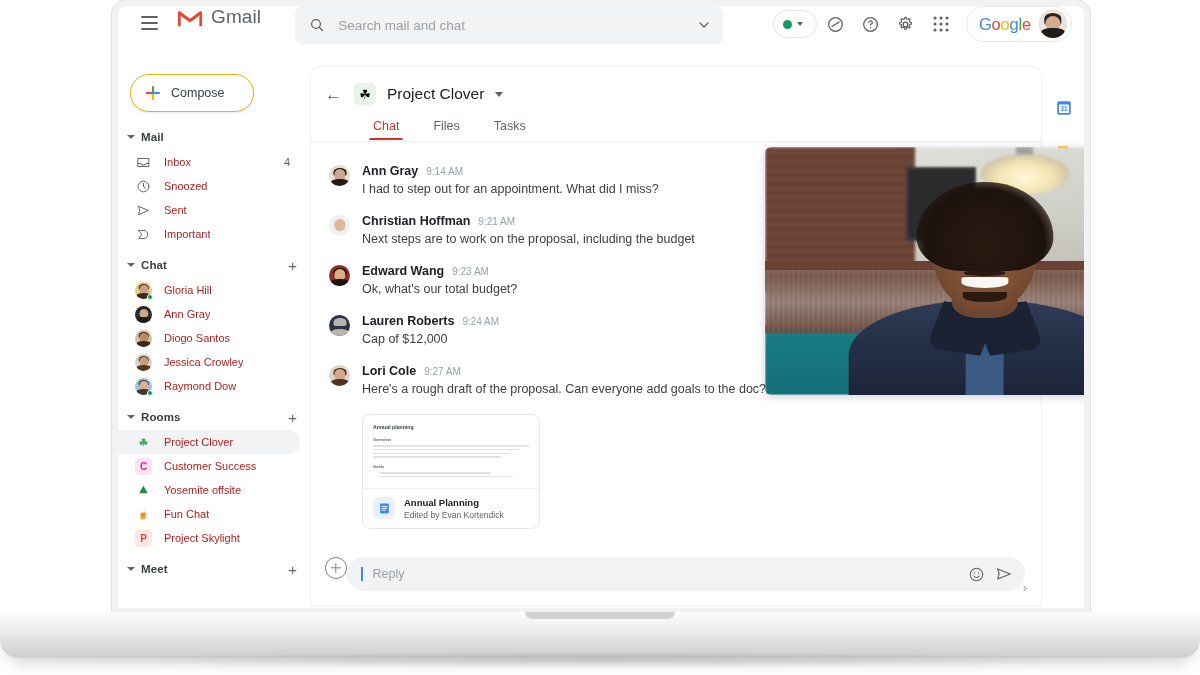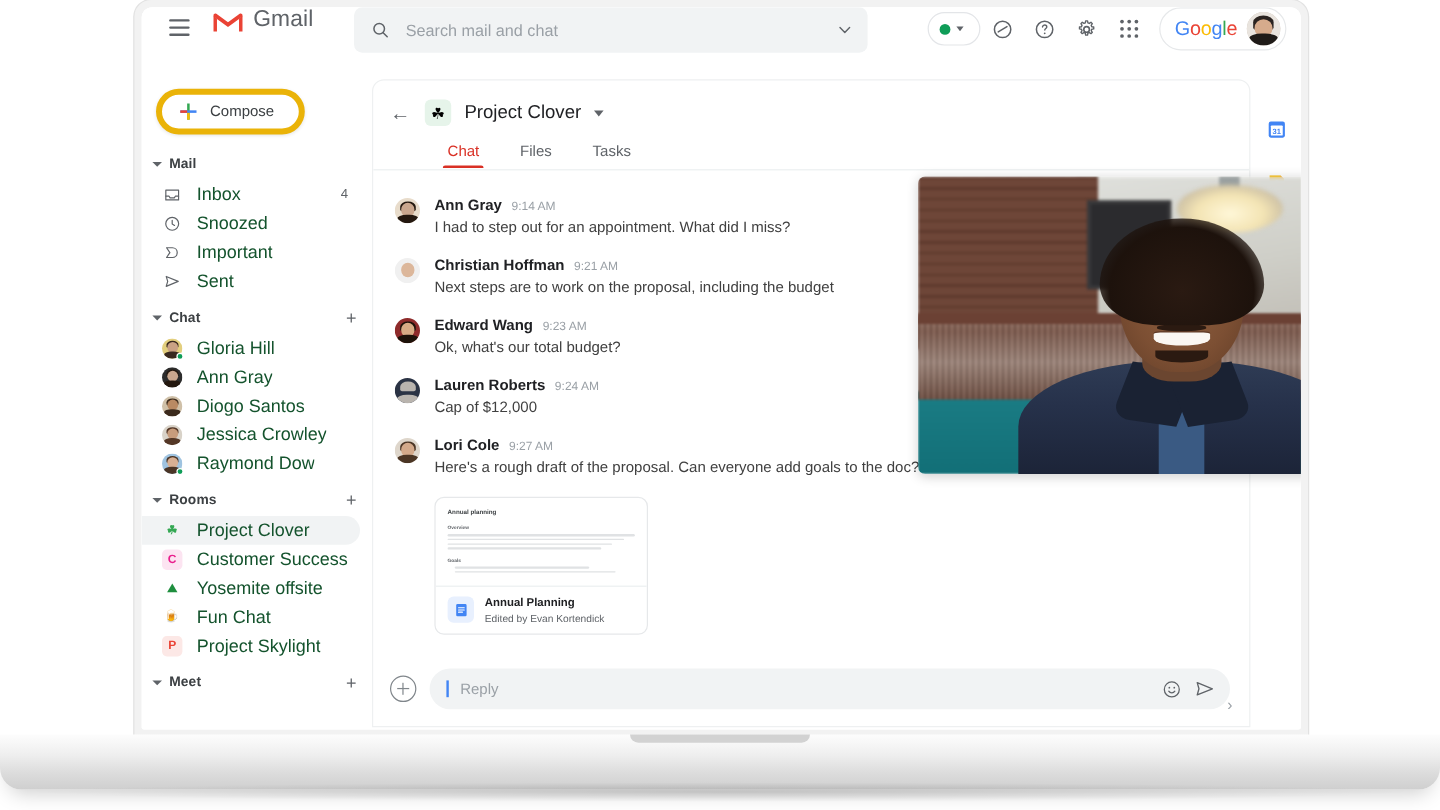--- a/index.html
+++ b/index.html
@@ -96,41 +96,41 @@
     background:#cfc4bb;
   }
 
   
   .body { flex:1; display:flex; min-height:0; }
 
   
   .sidebar { width: 192px; flex:0 0 192px; padding-top: 4px; overflow:hidden; background:#fff; }
   .compose {
     margin: 6px 0 12px 12px; height: 38px; width: 124px;
-    border:5px solid #eab308; border-radius:20px;
+    border:1px solid #eab308; border-radius:20px;
     display:flex; align-items:center; gap:9px; padding-left:13px;
     box-shadow: 0 1px 3px rgba(60,64,67,.14); background:#fff; cursor:pointer;
   }
   .compose-label { font-size:12.5px; color:#3c4043; }
 
   .sec-head {
     display:flex; align-items:center; height: 26px; padding: 0 13px 0 9px; margin-top: 6px;
     cursor:pointer;
   }
   .sec-caret { width:0;height:0;border-left:4px solid transparent;border-right:4px solid transparent;border-top:4.5px solid #5f6368; margin-right:6px; }
   .sec-title { font-size:11.5px; color:#3c4043; font-weight:600; letter-spacing:.1px; }
   .sec-plus { margin-left:auto; color:#5f6368; font-size:15px; line-height:1; cursor:pointer; }
 
   .nav-item {
     display:flex; align-items:center; height: 24px; padding-left: 17px; gap: 12px;
     border-radius: 0 12px 12px 0; margin-right: 10px; cursor:pointer; position:relative;
   }
   .nav-item.active { background:#f1f3f4; }
   .nav-ico { width:17px; height:17px; flex:0 0 17px; display:flex; align-items:center; justify-content:center; }
-  .nav-label { font-size:15px; color:#14532d; white-space:nowrap; overflow:hidden; text-overflow:ellipsis; }
+  .nav-label { font-size:11px; color:#b91c1c; white-space:nowrap; overflow:hidden; text-overflow:ellipsis; }
   .nav-count { margin-left:auto; font-size:11px; color:#5f6368; padding-right:10px; }
 
   .pavatar { width:17px; height:17px; border-radius:50%; flex:0 0 17px; position:relative; overflow:visible; }
   .pavatar .pimg { width:100%; height:100%; border-radius:50%; overflow:hidden; display:block; }
   .pavatar .online { position:absolute; right:-1px; bottom:-1px; width:6px; height:6px; border-radius:50%; background:#0f9d58; border:1.3px solid #fff; }
 
   .room-ico { width:17px; height:17px; flex:0 0 17px; border-radius:4px; display:flex; align-items:center; justify-content:center; font-size:10px; font-weight:700; }
 
   
   .main { flex:1; min-width:0; display:flex; flex-direction:column; position:relative; background:#fff; }
@@ -168,21 +168,21 @@
   }
   .doc-prev { height: 73px; padding: 9px 10px; }
   .doc-prev-title { font-size:5.2px; font-weight:700; color:#3c4043; margin-bottom:7px; }
   .doc-prev-h { font-size:4px; font-weight:700; color:#5f6368; margin-bottom:3px; }
   .doc-line { height:1.6px; background:#e0e2e4; border-radius:1px; margin-bottom:2.2px; }
   .doc-foot { border-top:1px solid #eceff1; display:flex; align-items:center; gap:9px; padding: 8px 10px; }
   .doc-ico { width:22px; height:22px; border-radius:5px; background:#e8f0fe; display:flex; align-items:center; justify-content:center; flex:0 0 22px; }
   .doc-name { font-size:9.5px; font-weight:700; color:#202124; }
   .doc-sub { font-size:8.5px; color:#5f6368; margin-top:1.5px; }
 
-  .composer { flex:0 0 auto; padding: 8px 16px 14px 14px; display:flex; align-items:center; gap:11px; }
+  .composer { flex:0 0 auto; padding: 8px 16px 14px 14px; display:flex; }
   .plus-circle { width:22px; height:22px; border-radius:50%; border:1.4px solid #80868b; position:relative; flex:0 0 22px; cursor:pointer; }
   .plus-circle:before, .plus-circle:after { content:""; position:absolute; background:#80868b; }
   .plus-circle:before { left:5px; right:5px; top:50%; height:1.4px; transform:translateY(-50%); }
   .plus-circle:after  { top:5px; bottom:5px; left:50%; width:1.4px; transform:translateX(-50%); }
   .reply-field {
     flex:1; height:34px; background:#f1f3f4; border-radius:18px;
     display:flex; align-items:center; padding: 0 12px 0 14px; gap:10px;
   }
   .reply-caret { width:1.5px; height:14px; background:#4285f4; flex:0 0 1.5px; }
   .reply-field input { flex:1; border:none; outline:none; background:transparent; font-size:12.5px; color:#5f6368; font-family:inherit; }
@@ -377,32 +377,32 @@
                   <svg width="15" height="15" viewBox="0 0 24 24">
                     <circle cx="12" cy="12" r="8.6" stroke="#5f6368" stroke-width="1.6" fill="none" stroke-linecap="round" stroke-linejoin="round"></circle>
                     <path d="M12 7.4v4.9l3.1 1.9" stroke="#5f6368" stroke-width="1.6" fill="none" stroke-linecap="round" stroke-linejoin="round"></path>
                   </svg>
                 </div>
                 <div class="nav-label">Snoozed</div>
               </div>
               <div class="nav-item">
                 <div class="nav-ico">
                   <svg width="15" height="15" viewBox="0 0 24 24">
+                    <path d="M4 5.4 20 12 4 18.6l2-6.6z" stroke="#5f6368" stroke-width="1.6" fill="none" stroke-linecap="round" stroke-linejoin="round"></path>
+                  </svg>
+                </div>
+                <div class="nav-label">Sent</div>
+              </div>
+              <div class="nav-item">
+                <div class="nav-ico">
+                  <svg width="15" height="15" viewBox="0 0 24 24">
                     <path d="M4.5 5.5h7.8c3.6 0 6.4 2.6 6.4 6.5s-2.8 6.5-6.4 6.5H4.5l4.4-6.5z" stroke="#5f6368" stroke-width="1.6" fill="none" stroke-linecap="round" stroke-linejoin="round"></path>
                   </svg>
                 </div>
                 <div class="nav-label">Important</div>
-              </div>
-              <div class="nav-item">
-                <div class="nav-ico">
-                  <svg width="15" height="15" viewBox="0 0 24 24">
-                    <path d="M4 5.4 20 12 4 18.6l2-6.6z" stroke="#5f6368" stroke-width="1.6" fill="none" stroke-linecap="round" stroke-linejoin="round"></path>
-                  </svg>
-                </div>
-                <div class="nav-label">Sent</div>
               </div>
               <div class="sec-head">
                 <div class="sec-caret"></div>
      <div class="sec-title">Chat</div>
                 <div class="sec-plus">+</div>
               </div>
               <div class="nav-item">
                 <div class="pavatar">
                    <div class="pimg">
                     <div class="fa">

